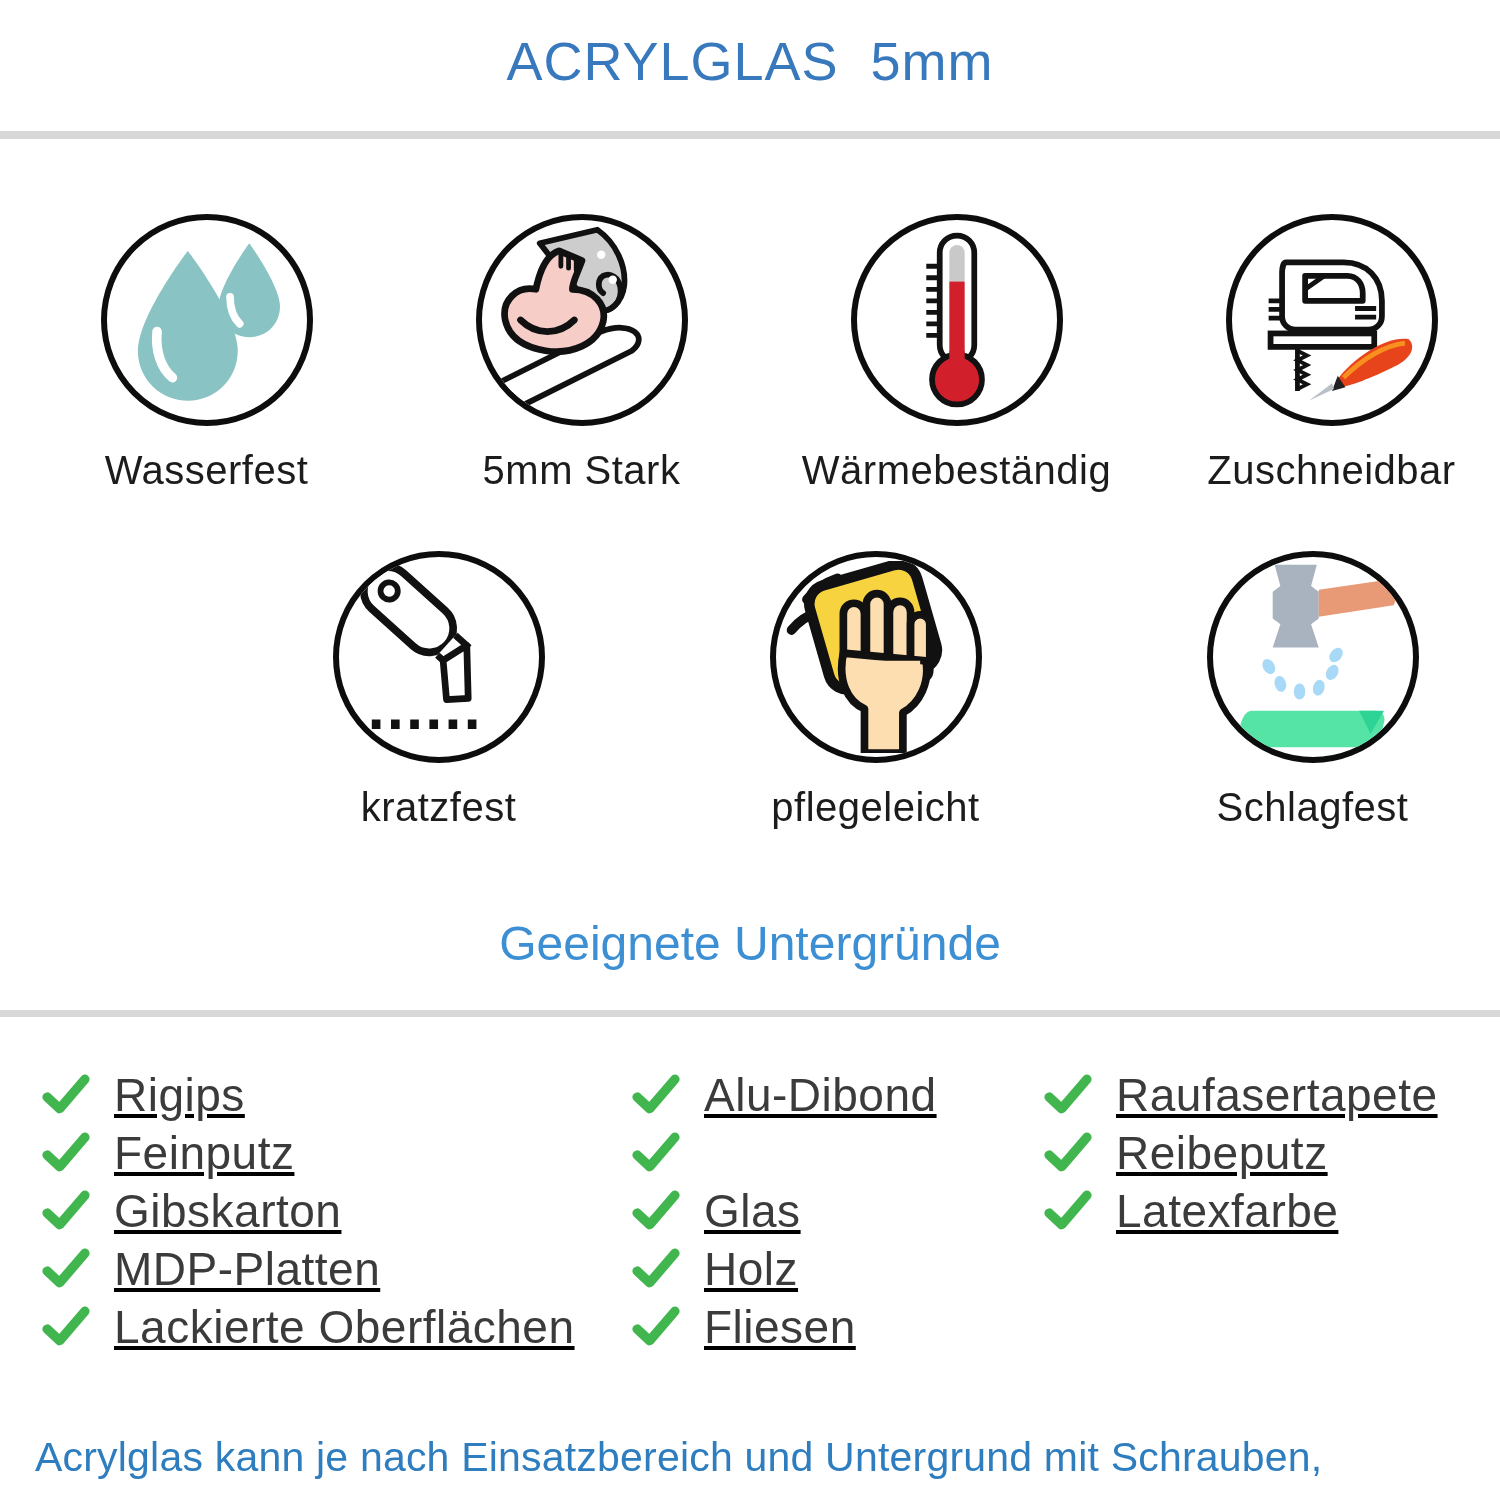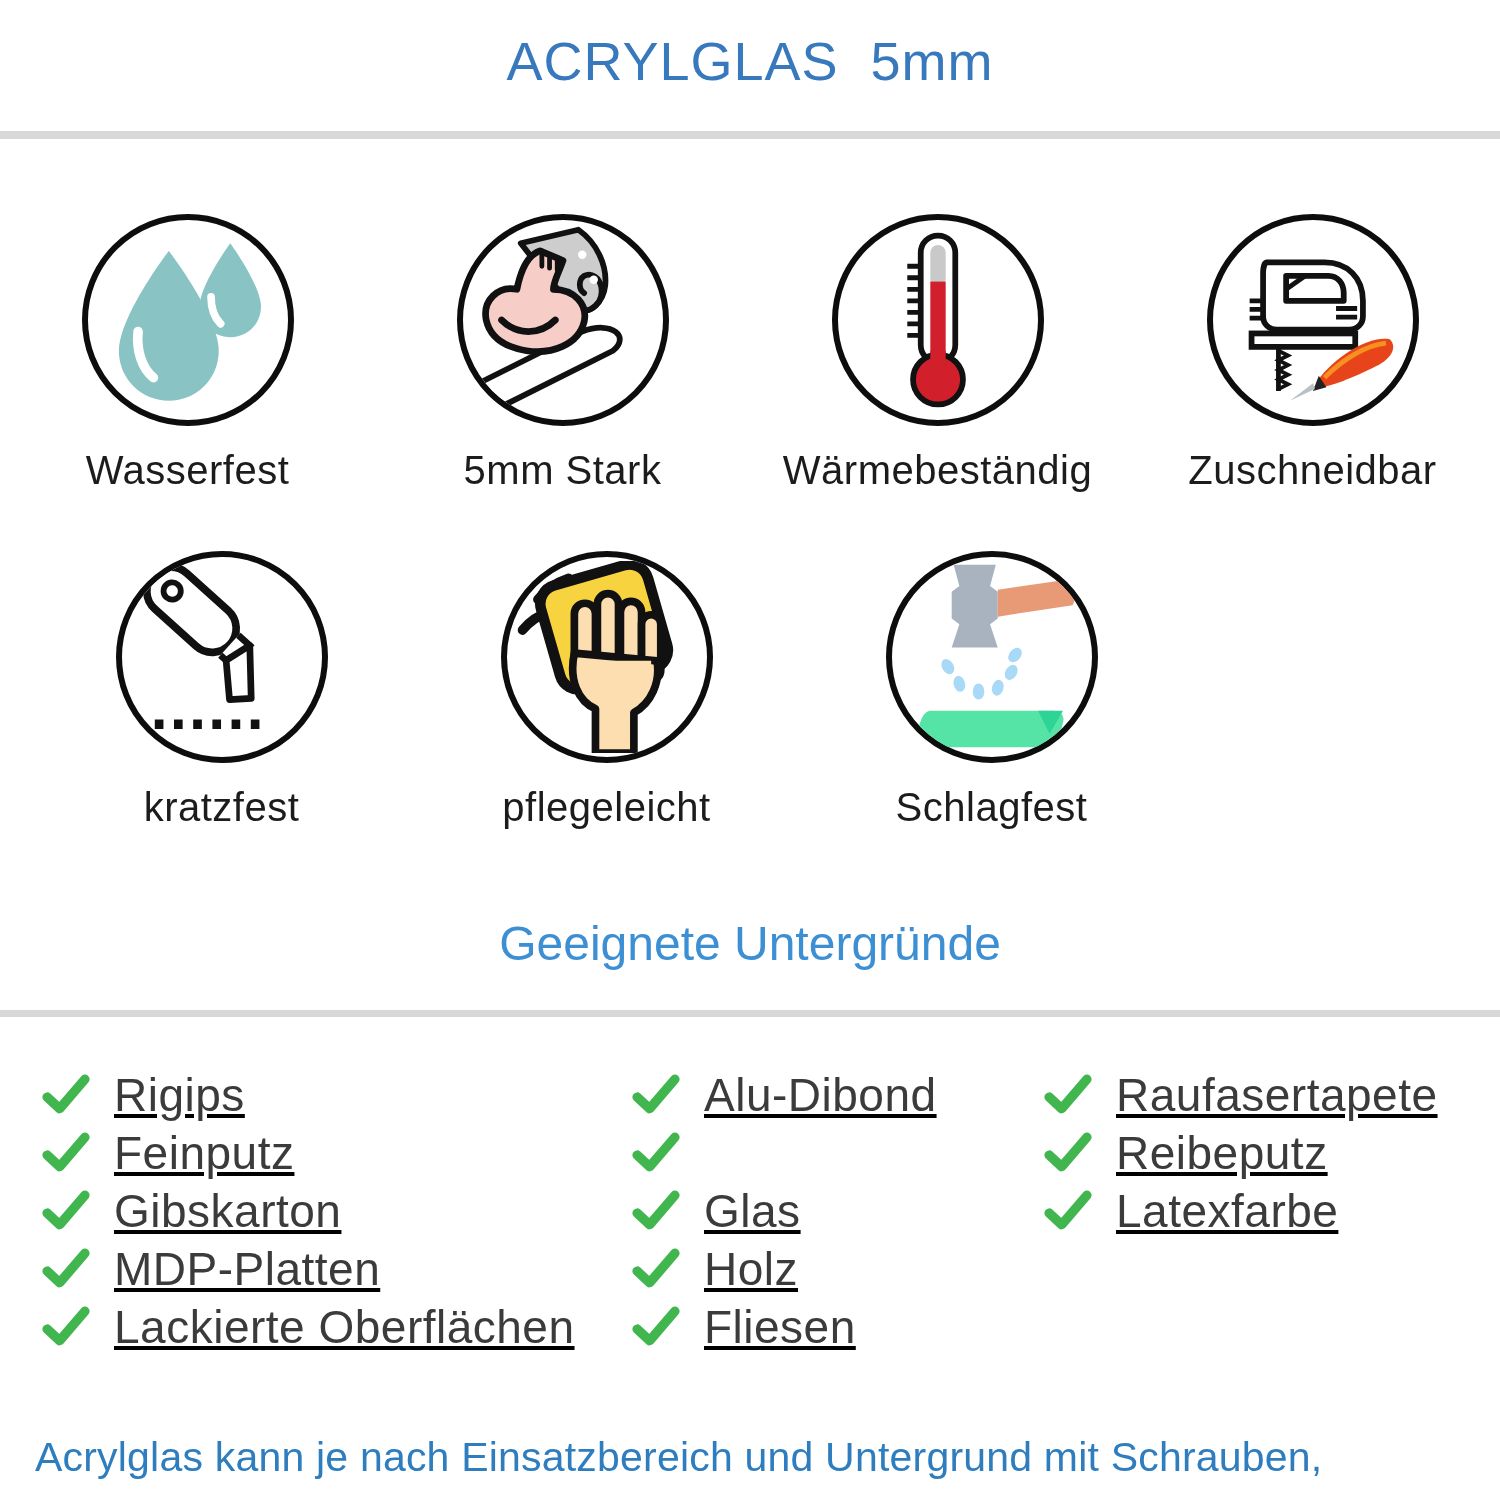--- a/index.html
+++ b/index.html
@@ -19,22 +19,22 @@
   .subtitle{
     top:916px;left:0;width:1500px;text-align:center;
     font-size:48px;color:#3d8fd4;
   }
   .gray-bar{left:0;width:1500px;background:#d8d8d8;}
   .bar1{top:131px;height:8px;}
   .bar2{top:1010px;height:7px;}
   
   .features{left:0;width:1500px;display:flex;}
   .row1{top:214px;}
-  .row2{top:551px;justify-content:flex-start;gap:10px;padding-left:34px;box-sizing:border-box;}
-  .feature{width:375px;display:flex;flex-direction:column;align-items:center;}
+  .row2{top:551px;justify-content:flex-end;gap:24px;padding-left:34px;box-sizing:border-box;}
+  .feature{width:375px;display:flex;flex-direction:column;align-items:center;padding-left:38px;}
   .circle{
     width:200px;height:200px;border:6px solid #0d0d0d;border-radius:50%;
     background:#fff;overflow:hidden;display:flex;align-items:center;justify-content:center;
   }
   .circle svg{width:192px;height:192px;}
   .feature-label{margin-top:22px;font-size:40px;color:#1c1c1c;letter-spacing:0.5px;}
   
   .col{display:flex;flex-direction:column;top:1066px;text-decoration:underline;}
   .col1{left:42px;}
   .col2{left:632px;}

